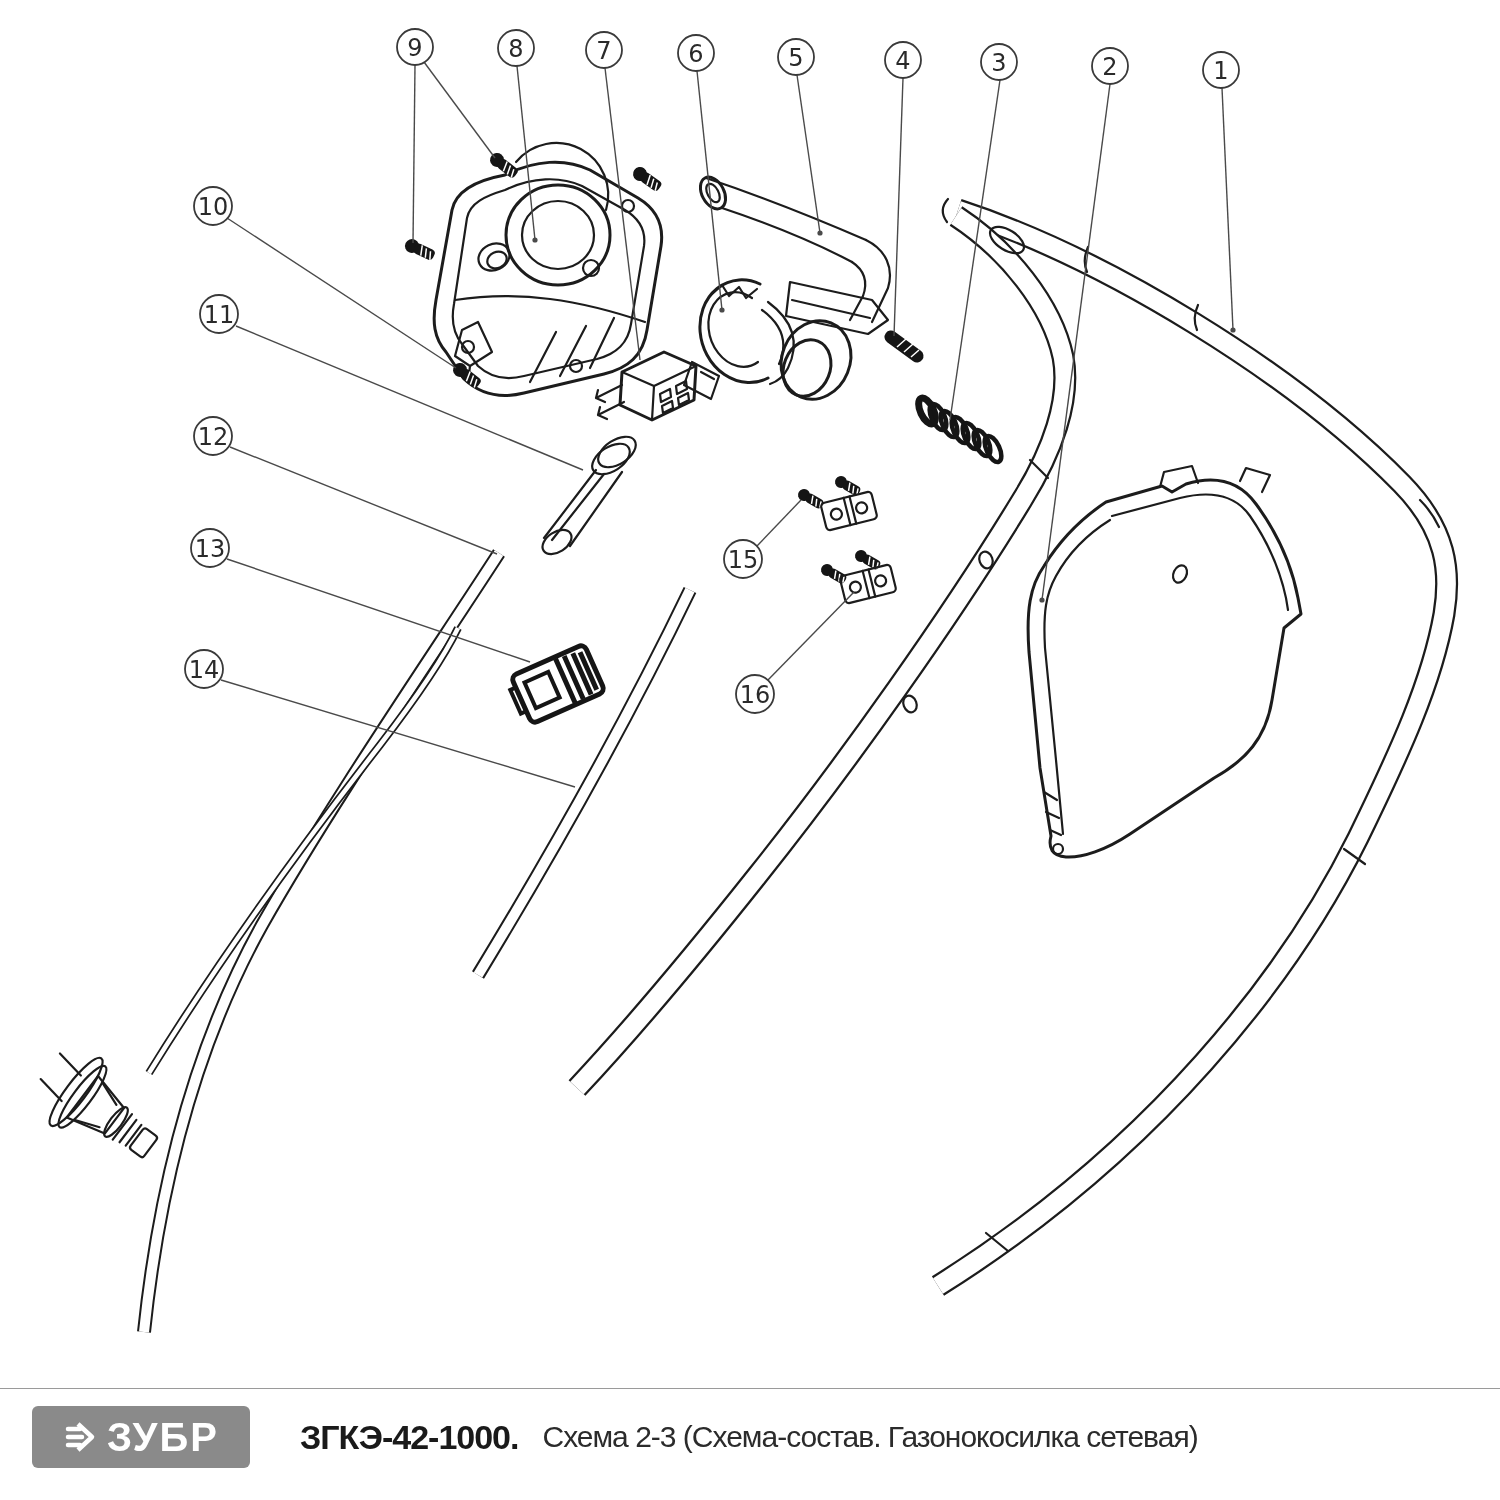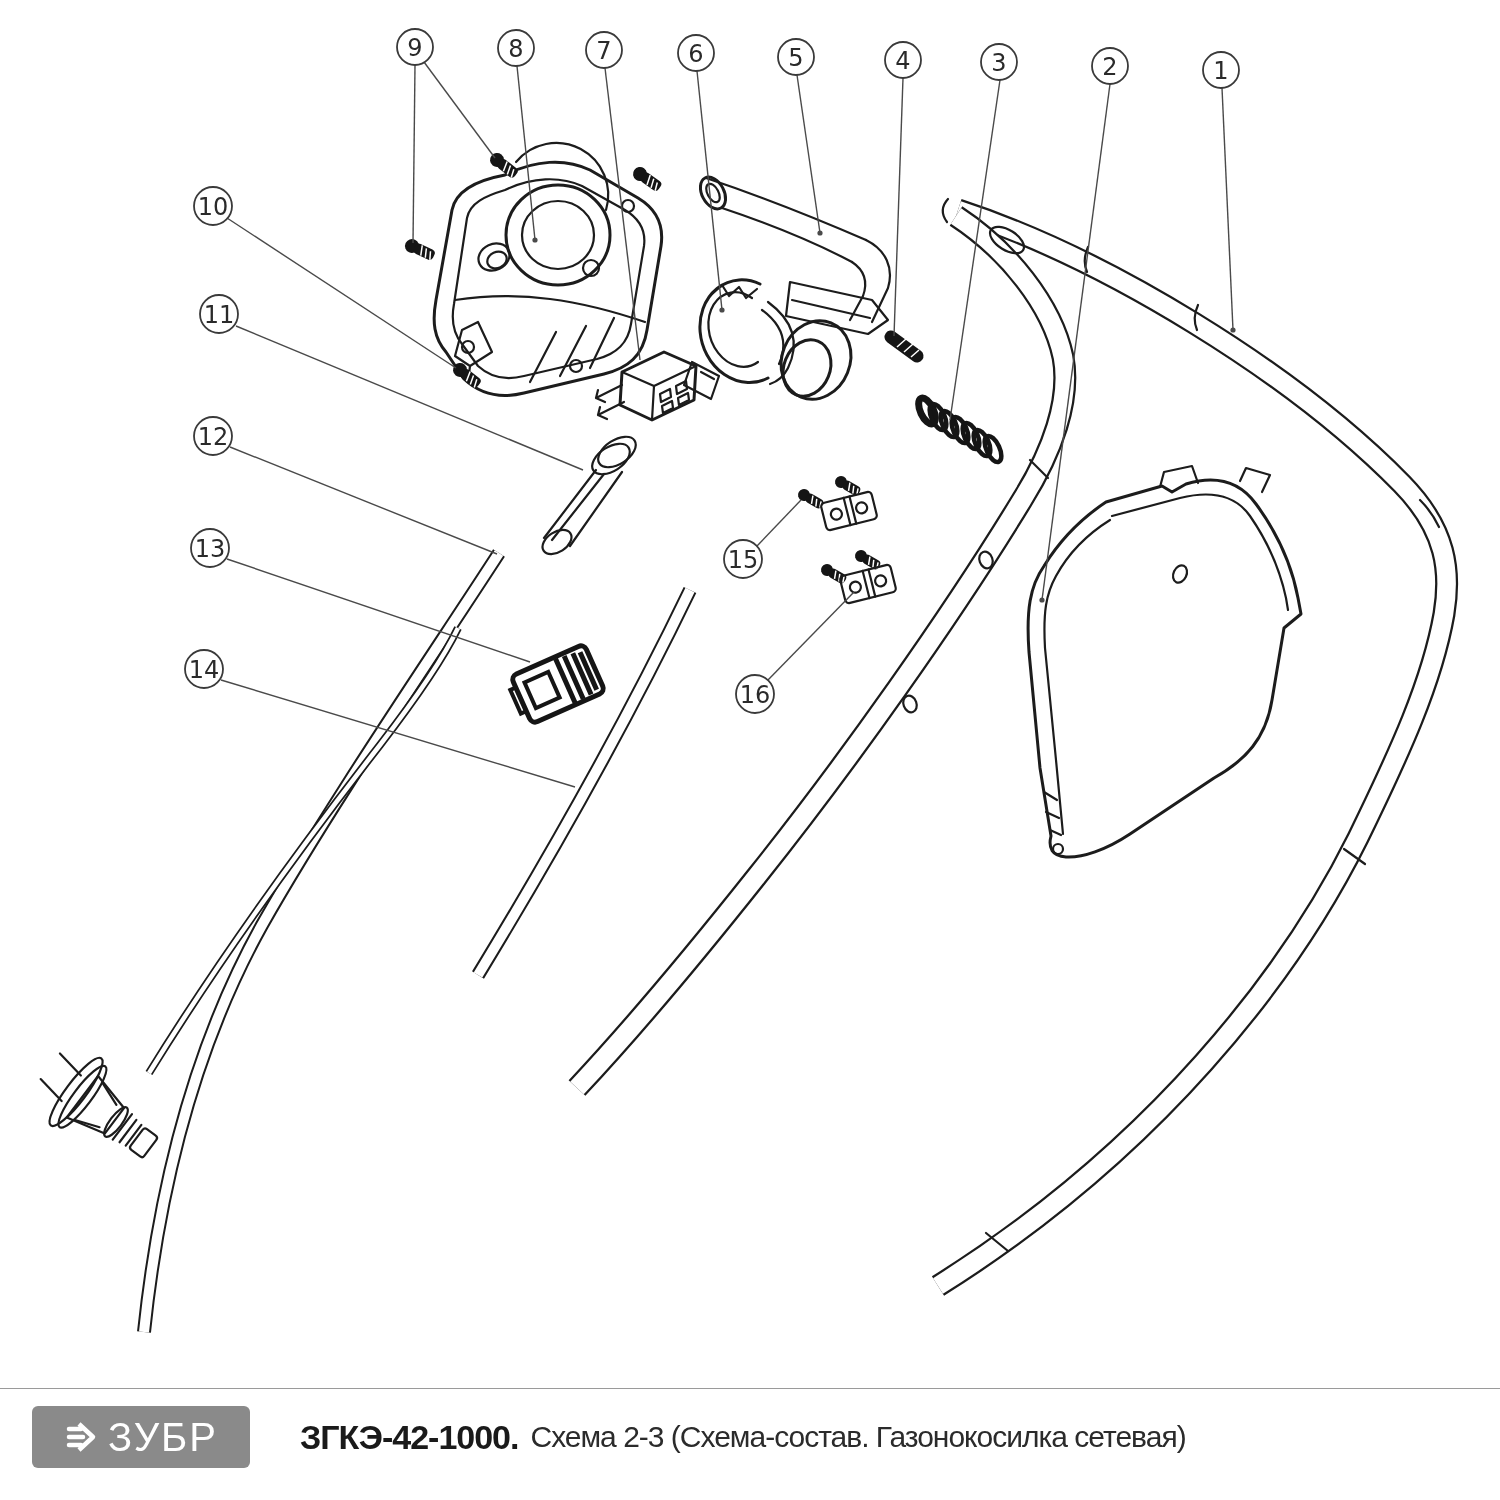--- a/index.html
+++ b/index.html
@@ -16,26 +16,26 @@
   .leader{stroke:var(--leader);stroke-width:1.4;fill:none;}
   .dot{fill:var(--leader);}
   .co{fill:#fff;stroke:#3a3a3a;stroke-width:1.8;}
   .cot{font-family:"DejaVu Sans", sans-serif;font-size:24px;fill:#2a2a2a;text-anchor:middle;}
   .blk{fill:#151515;stroke:none;}
   .thread{stroke:#fff;stroke-width:1.5;fill:none;}
   
   #footer-rule{position:absolute;left:0;top:1388px;width:1500px;height:1px;background:var(--footer-rule);}
   #brand-badge{position:absolute;left:32px;top:1406px;width:218px;height:62px;background:var(--logo-bg);
       border-radius:6px;display:flex;align-items:center;justify-content:center;gap:8px;}
-  #brand-badge .brand-text{color:#fff;font-weight:normal;font-size:40px;letter-spacing:2px;
+  #brand-badge .brand-text{color:#fff;font-weight:bold;font-size:40px;letter-spacing:2px;
       font-family:"Liberation Sans", sans-serif;}
   #footer-title{position:absolute;left:300px;top:1406px;height:62px;display:flex;align-items:center;
       white-space:nowrap;color:#1a1a1a;}
   #footer-title .model{font-weight:bold;font-size:34px;letter-spacing:-1px;}
-  #footer-title .subtitle{font-weight:normal;font-size:30px;margin-left:12px;color:#2b2b2b;letter-spacing:-1px;}
+  #footer-title .subtitle{font-weight:normal;font-size:30px;margin-left:24px;color:#2b2b2b;letter-spacing:-1px;}
 </style>
 </head>
 <body>
 
 <div id="stage">
 
 <svg id="art" width="1500" height="1500" viewBox="0 0 1500 1500">
 
   <g>
     <path class="tubeB" stroke-width="23" d="M958 210 C1105 258,1292 372,1402 484 C1447 530,1451 572,1444 614 C1432 682,1400 752,1358 838 C1290 975,1155 1150,938 1286"></path>

